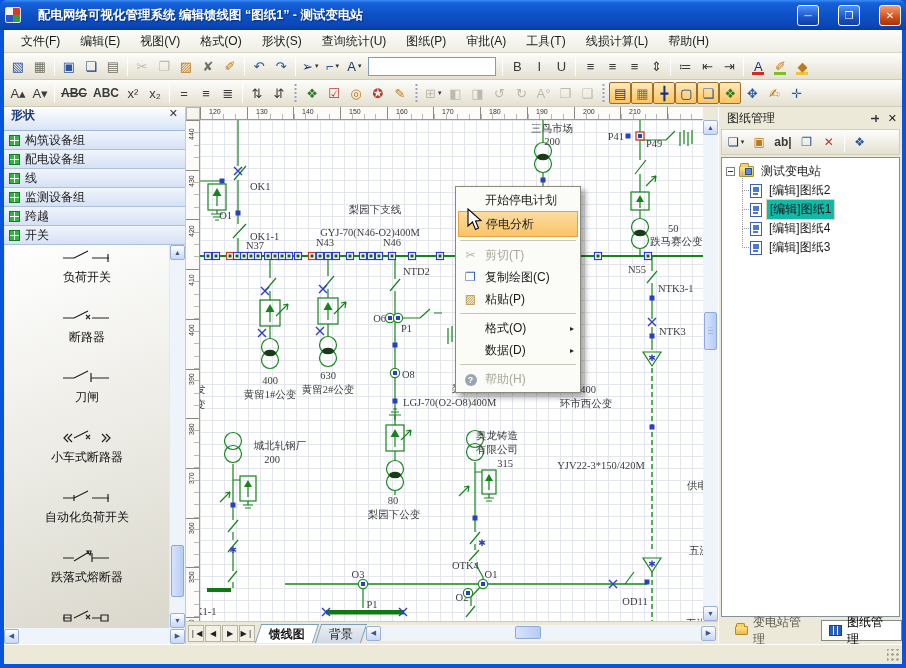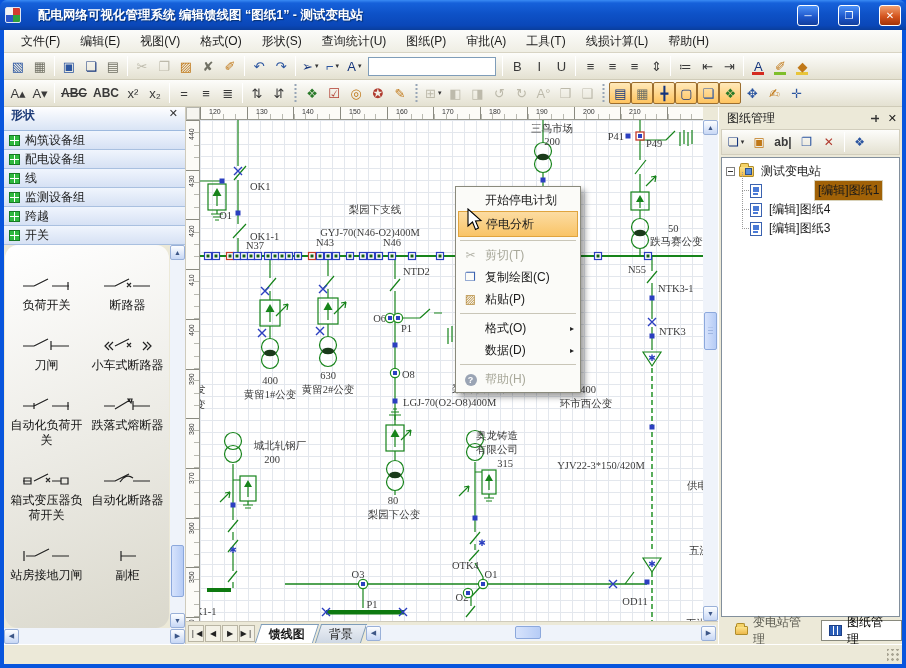--- a/index.html
+++ b/index.html
@@ -47,22 +47,22 @@
   .shapes-panel{position:relative;width:182px;background:#ECE9D8;border-right:1px solid #cfcbbc;}
   .sp-head{height:24px;display:flex;padding:0 7px;font-weight:bold;color:#1E3C78;
     background:linear-gradient(#FEFEFF,#D9E4F5);border-bottom:1px solid #9DB9DE;}
   .sp-head .x{margin-left:auto;font-size:11px;color:#333;font-weight:bold;}
   .sp-group{height:19px;display:flex;align-items:center;gap:5px;padding-left:5px;color:#1a1a1a;
     background:linear-gradient(#F0F5FD,#D6E1F4);border-bottom:1px solid #A9C0E0;}
   .icn-grid-green{width:11px;height:11px;background:
      linear-gradient(#fff,#fff) 50% 0/1px 100% no-repeat,
      linear-gradient(#fff,#fff) 0 50%/100% 1px no-repeat,#2DB83D;border:1px solid #157A23;}
   .sp-body{position:absolute;top:138px;bottom:16px;left:1px;right:16px;overflow:hidden;
-    background:linear-gradient(160deg,#FFFFFF,#DAD8CC);display:grid;grid-template-columns:1fr 1fr;
-    align-content:start;row-gap:24px;column-gap:2px;padding:32px 2px 0 2px;text-align:center;border-radius:13px;}
+    background:linear-gradient(160deg,#FFFFFF,#DAD8CC);display:grid;grid-template-columns:1fr;
+    align-content:start;row-gap:24px;column-gap:2px;padding:4px 2px 0 2px;text-align:center;}
   .sp-item{font-size:12px;line-height:1.25;color:#111;}
   .sp-item svg{display:block;margin:0 auto 5px;}
   
   .sbv{position:absolute;width:15px;background:#EFF3FA;}
   .sbh{position:absolute;height:16px;background:#EFF3FA;display:flex;align-items:center;}
   .sb-btn{width:15px;height:15px;flex:0 0 auto;display:flex;align-items:center;justify-content:center;
     font-size:7px;color:#3D5788;background:linear-gradient(#FDFEFF,#C7D7F5);border:1px solid #99B0D8;border-radius:2px;}
   .sb-thumb{position:absolute;left:1px;width:13px;border:1px solid #8CA8DC;border-radius:2px;
     background:linear-gradient(90deg,#D7E3FC,#B6CCF6);}
   .sb-thumb.h{position:static;height:13px;border-radius:2px;}
@@ -118,21 +118,21 @@
   .shp-tools{height:26px;display:flex;align-items:center;gap:2px;margin:0 2px;padding-left:3px;
     background:linear-gradient(#FDFDFB,#E4E1D1);border:1px solid #D2CEBD;}
   .shp-tools .tbi{min-width:20px;height:20px;font-size:12px;}
   .shp-tree{position:absolute;top:50px;left:2px;right:2px;bottom:27px;background:#fff;border:1px solid #828F9C;
     padding:4px 0 8px 4px;overflow:hidden;}
   .tree-row{height:19px;display:flex;align-items:center;gap:4px;white-space:nowrap;}
   .tree-child{padding-left:24px;position:relative;}
   .tree-child::before{content:"";position:absolute;left:16px;top:-9px;bottom:9px;border-left:1px dotted #9a9a9a;}
   .tree-child::after{content:"";position:absolute;left:16px;top:9px;width:7px;border-top:1px dotted #9a9a9a;}
   .tree-label{padding:1px 3px;}
-  .tree-label.sel{background:#a16207;border:1px solid #d8d2ba;margin-left:48px;}
+  .tree-label.sel{background:#14b8a6;border:1px solid #d8d2ba;}
   .expander{width:9px;height:9px;border:1px solid #808080;background:#fff;position:relative;flex:0 0 auto;}
   .expander::before{content:"";position:absolute;left:1px;right:1px;top:3px;height:1px;background:#333;}
   .icn-folder{width:15px;height:11px;background:linear-gradient(#FBE289,#EDB94C);border:1px solid #B08D2A;
     border-radius:1px;position:relative;flex:0 0 auto;}
   .icn-folder::before{content:"";position:absolute;top:-4px;left:0;width:7px;height:3px;background:#F5D368;
     border:1px solid #B08D2A;border-bottom:none;border-radius:2px 2px 0 0;}
   .icn-folder.small{width:13px;height:9px;}
   .icn-folder .pane{position:absolute;right:1px;top:1px;width:7px;height:7px;background:#5B8DD6;border:1px solid #2C518F;}
   .icn-sheet{width:12px;height:14px;background:#fff;border:1px solid #3A62B0;position:relative;flex:0 0 auto;}
   .icn-sheet::before{content:"";position:absolute;inset:2px 2px 5px 2px;background:#4A7AD6;}
@@ -699,20 +699,24 @@
         <div class="shp-tree" id="shp-tree">
             <div class="tree-row">
               <span class="expander"></span>
               <span class="icn-folder">
                 <span class="pane"></span>
               </span>
               <span class="tree-label">测试变电站</span>
             </div>
             <div class="tree-row tree-child">
               <span class="icn-sheet"></span>
+              <span class="tree-label">[编辑]图纸2</span>
+            </div>
+            <div class="tree-row tree-child">
+              <span class="icn-sheet"></span>
               <span class="tree-label sel">[编辑]图纸1</span>
             </div>
             <div class="tree-row tree-child">
               <span class="icn-sheet"></span>
               <span class="tree-label">[编辑]图纸4</span>
             </div>
             <div class="tree-row tree-child">
               <span class="icn-sheet"></span>
               <span class="tree-label">[编辑]图纸3</span>
             </div>

